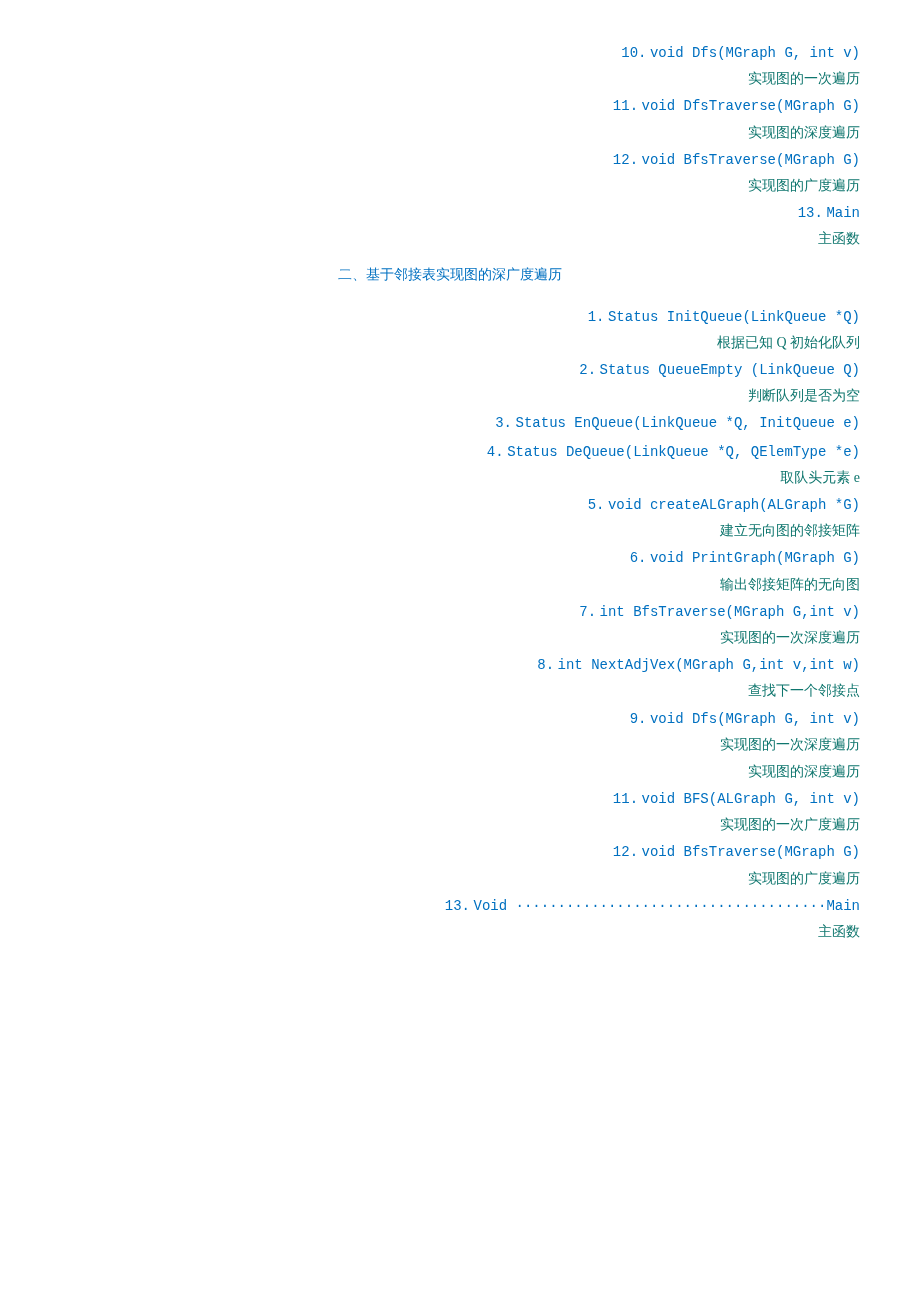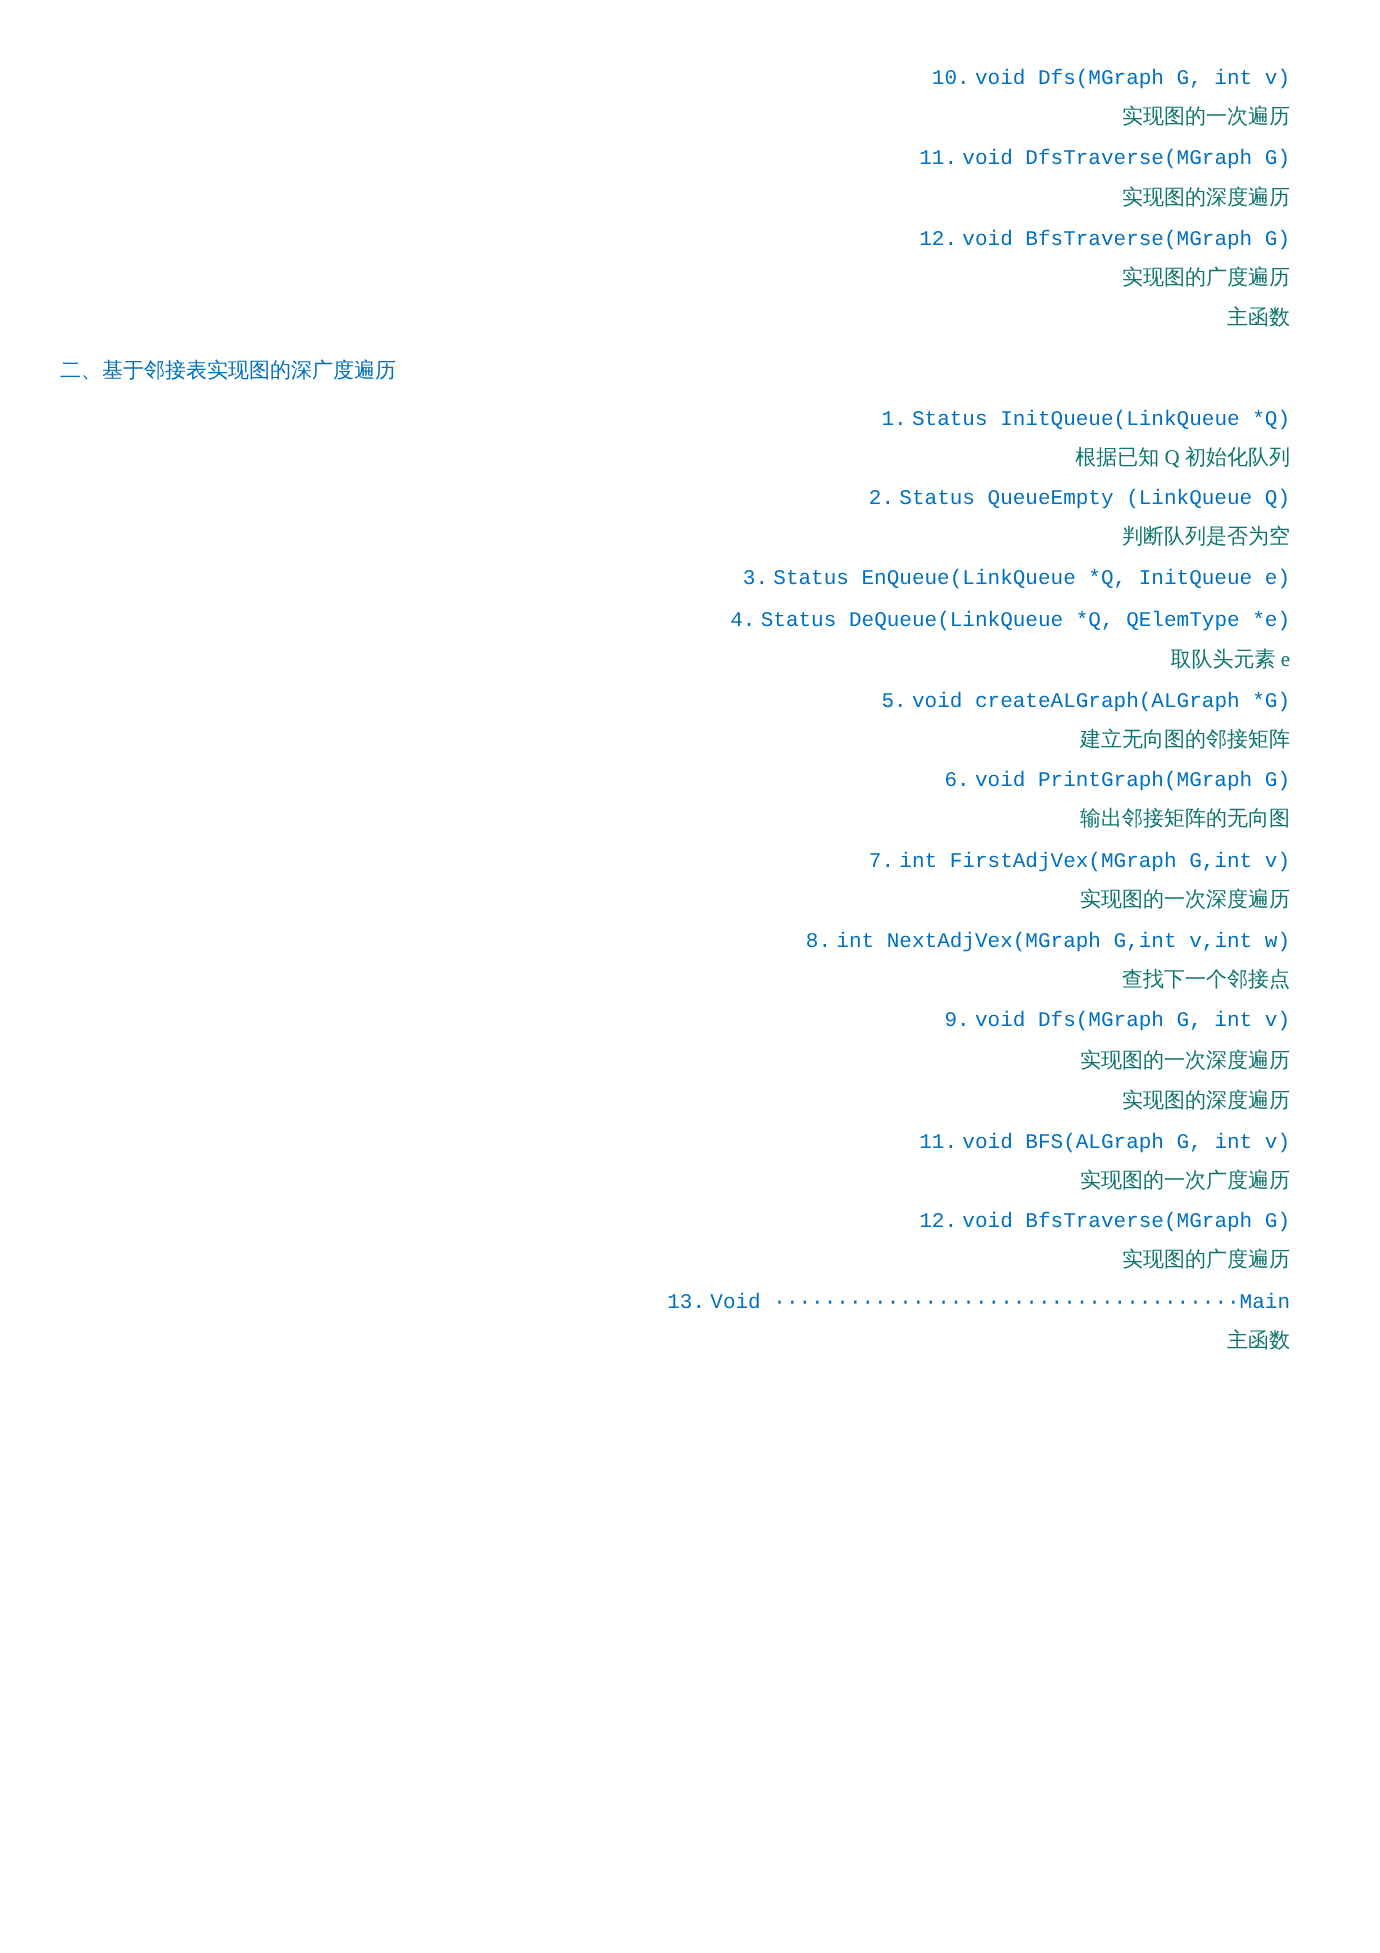--- a/index.html
+++ b/index.html
@@ -31,21 +31,22 @@
       font-size: 14px;
       margin-left: 20px;
     }
     .section-block {
       margin-bottom: 10px;
     }
     .section-two-title {
       margin-left: -100px;
       color: #0070c0;
       font-size: 14px;
-      margin-bottom: 6px;
+      margin-bottom: 17px;
+      text-align: center;
     }
   </style>
 </head>
 <body>
 
 <div>
 
   <div>
 
     <div class="item-group">
@@ -66,20 +67,24 @@
 
     <div class="item-group">
       <div>
         <span class="item-label">12.</span>
         <span class="item-label"> void BfsTraverse(MGraph G)</span>
       </div>
       <div class="item-desc">实现图的广度遍历</div>
     </div>
 
     <div class="item-group">
+      <div>
+        <span class="item-label">13.</span>
+        <span class="item-label"> Main</span>
+      </div>
       <div class="item-desc">主函数</div>
     </div>
 
   </div>
 
   <div class="section-block" style="margin-top:10px;">
     <div class="section-two-title">二、基于邻接表实现图的深广度遍历</div>
 
     <div class="item-group">
       <div>
@@ -124,21 +129,21 @@
       <div>
         <span class="item-label">6.</span>
         <span class="item-label"> void PrintGraph(MGraph G)</span>
       </div>
       <div class="item-desc">输出邻接矩阵的无向图</div>
     </div>
 
     <div class="item-group">
       <div>
         <span class="item-label">7.</span>
-        <span class="item-label"> int FirstAdjVex(MGraph G,int v)</span>
+        <span class="item-label"> int BfsTraverse(MGraph G,int v)</span>
       </div>
       <div class="item-desc">实现图的一次深度遍历</div>
     </div>
 
     <div class="item-group">
       <div>
         <span class="item-label">8.</span>
         <span class="item-label"> int NextAdjVex(MGraph G,int v,int w)</span>
       </div>
       <div class="item-desc">查找下一个邻接点</div>

